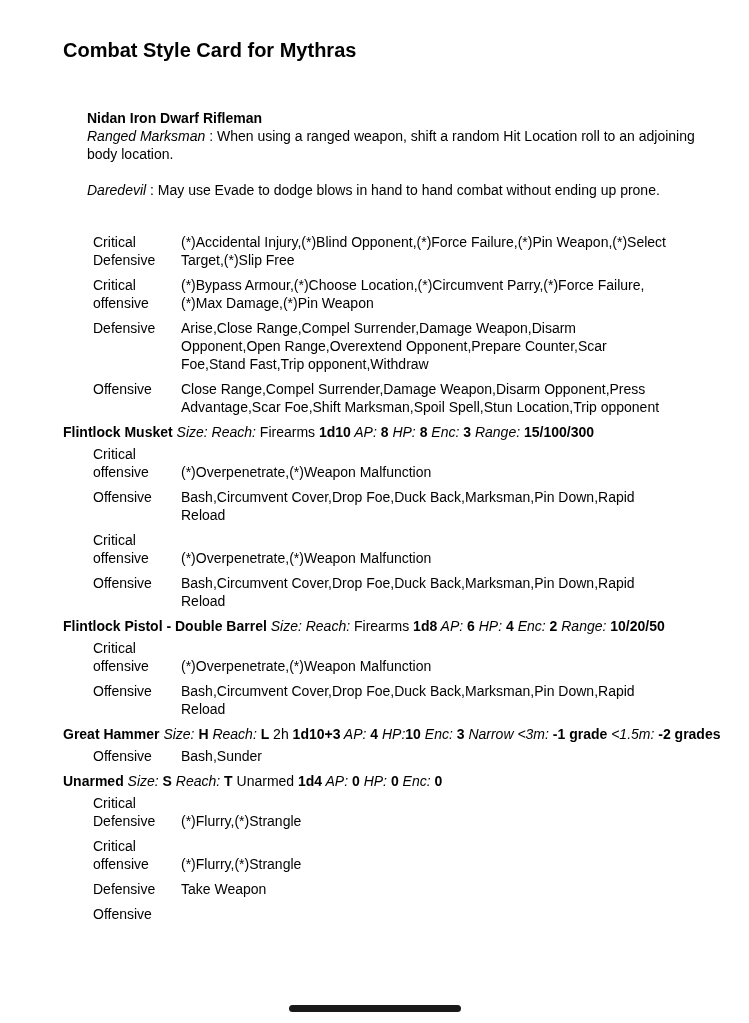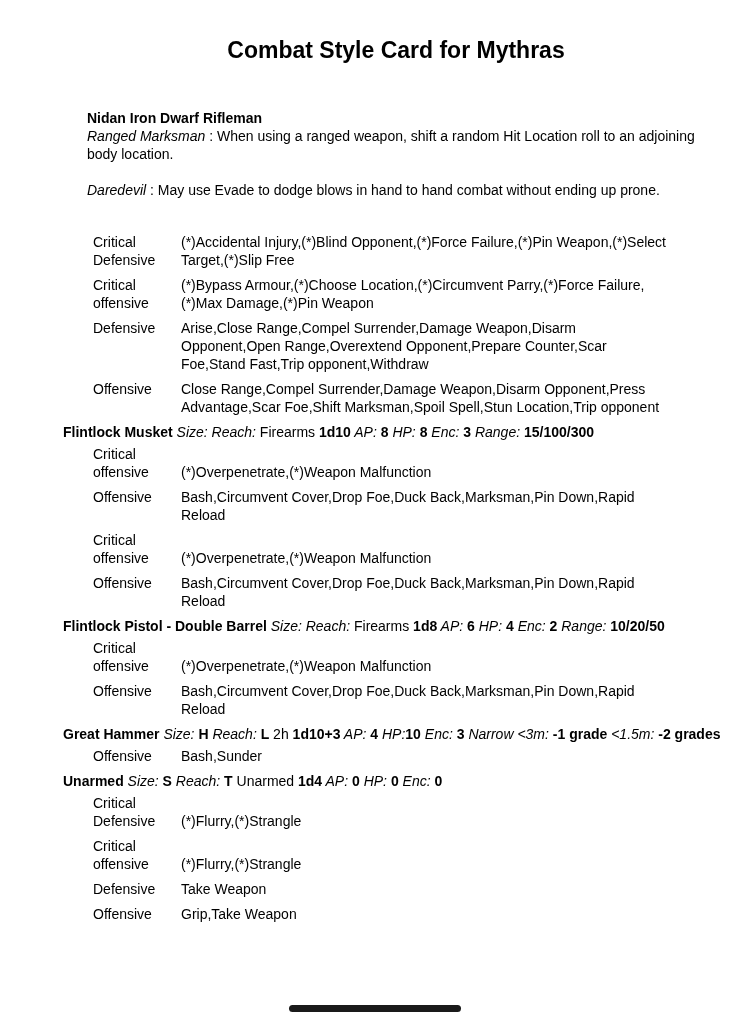--- a/index.html
+++ b/index.html
@@ -12,26 +12,25 @@
     font-size: 14px;
     line-height: 18px;
     position: relative;
     overflow: hidden;
   }
   .page {
     width: 666px;
     padding: 36px 0 0 63px;
   }
   .title {
-    font-size: 23px;
+    font-size: 20px;
     line-height: 28px;
     font-weight: bold;
     margin: 0;
     letter-spacing: 0;
-    text-align: center;
   }
   .character { margin-top: 45px; margin-left: 24px; }
   .char-name { font-weight: bold; }
   .trait + .trait { margin-top: 18px; }
   .i { font-style: italic; }
   .b { font-weight: bold; text-align: right; }
   .n { font-style: normal; font-weight: normal; }
   .maneuvers { margin-top: 34px; }
   .row { display: flex; margin-bottom: 7px; }
   .row .label {
@@ -138,19 +137,18 @@
         <div class="row">
           <div class="label">Critical offensive</div>
           <div class="effects">(*)Flurry,(*)Strangle</div>
         </div>
         <div class="row">
           <div class="label">Defensive</div>
           <div class="effects">Take Weapon</div>
         </div>
         <div class="row">
           <div class="label">Offensive</div>
-          <div class="effects">Grip,Take Weapon</div>
         </div>
       </div>
     </div>
 </div>
 
 <div class="home-indicator" style="background: rgb(26, 26, 26);"></div>
 
 </body></html>

